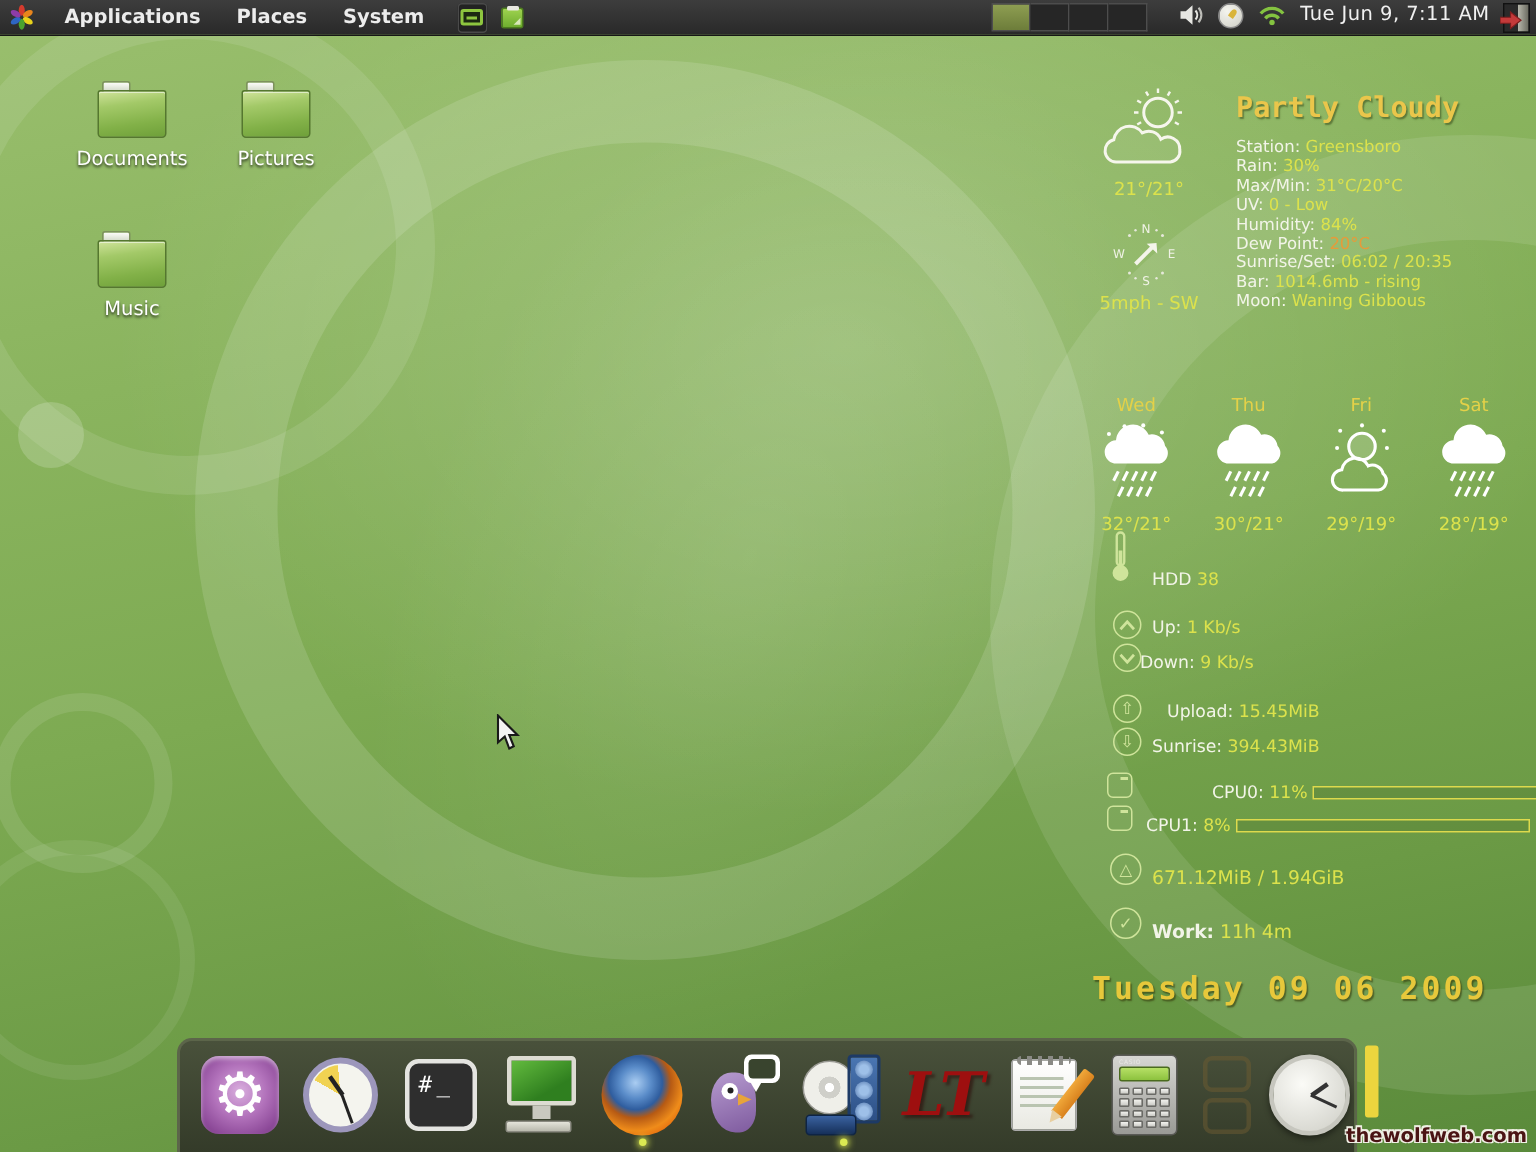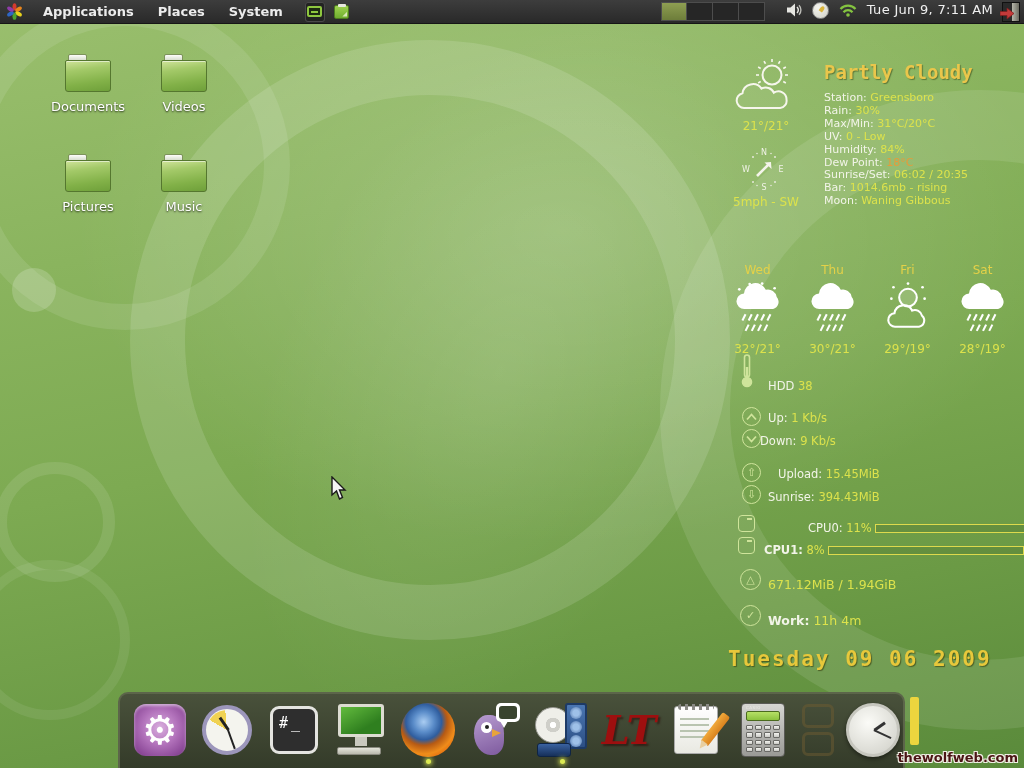--- a/index.html
+++ b/index.html
@@ -215,27 +215,20 @@
           <span class="tab"></span>
           <span class="fbody"></span>
         </div>
       <div class="dlabel">Documents</div>
     </div>
     <div class="dicon">
       <div class="folder">
           <span class="tab"></span>
           <span class="fbody"></span>
         </div>
-      <div class="dlabel">Videos</div>
-    </div>
-    <div class="dicon">
-      <div class="folder">
-          <span class="tab"></span>
-          <span class="fbody"></span>
-        </div>
       <div class="dlabel">Pictures</div>
     </div>
     <div class="dicon">
       <div class="folder">
           <span class="tab"></span>
           <span class="fbody"></span>
         </div>
       <div class="dlabel">Music</div>
     </div>
   </div>
@@ -285,21 +278,21 @@
     </span>
     <span class="abs wind-txt" style="left:0;top:140px;">5mph - SW</span>
 
     <span class="abs w-title" style="left:104px;top:6px;">Partly Cloudy</span>
     <div class="abs" style="left:104px;top:37px;">
       <div class="w-line"><span class="lbl">Station:</span> <span class="val">Greensboro</span></div>
       <div class="w-line"><span class="lbl">Rain:</span> <span class="val">30%</span></div>
       <div class="w-line"><span class="lbl">Max/Min:</span> <span class="val">31°C/20°C</span></div>
       <div class="w-line"><span class="lbl">UV:</span> <span class="val">0 - Low</span></div>
       <div class="w-line"><span class="lbl">Humidity:</span> <span class="val">84%</span></div>
-      <div class="w-line"><span class="lbl">Dew Point:</span> <span class="val val-orange">18°C</span></div>
+      <div class="w-line"><span class="lbl">Dew Point:</span> <span class="val val-orange">20°C</span></div>
       <div class="w-line"><span class="lbl">Sunrise/Set:</span> <span class="val">06:02 / 20:35</span></div>
       <div class="w-line"><span class="lbl">Bar:</span> <span class="val">1014.6mb - rising</span></div>
       <div class="w-line"><span class="lbl">Moon:</span> <span class="val">Waning Gibbous</span></div>
     </div>
 
     <div class="fc-row">
       <div class="fc-col">
         <div class="fc-day">Wed</div>
         <span>
           <svg width="50" height="54" viewBox="0 0 48 52">
@@ -427,21 +420,21 @@
     </span>
 
     <span class="abs chip-icon" style="left:18px;top:460px;"></span>
     <span class="abs statline" style="left:44px;top:466px;">
       <span class="lbl" style="font-weight:normal;margin-left:44px;">CPU0:</span>
       <span class="val">11%</span>
       <span class="bar"><span class="bar-fill" style="width: 11%;"></span></span>
     </span>
     <span class="abs chip-icon" style="left:18px;top:482px;"></span>
     <span class="abs statline" style="left:44px;top:488px;">
-      <span class="lbl" style="font-weight:bold;">CPU1:</span>
+      <span class="lbl" style="font-weight:normal;">CPU1:</span>
       <span class="val">8%</span>
       <span class="bar"><span class="bar-fill" style="width: 8%;"></span></span>
     </span>
 
     <span class="abs c-icon" style="left:20px;top:514px;width:21px;height:21px;">△</span>
     <span class="abs statline val" style="left:48px;top:522px;font-size:12.5px;">671.12MiB / 1.94GiB</span>
 
     <span class="abs c-icon" style="left:20px;top:550px;width:21px;height:21px;">✓</span>
     <span class="abs statline" style="left:48px;top:558px;font-size:12.5px;">
       <span class="lbl" style="font-weight:bold;">Work:</span>

